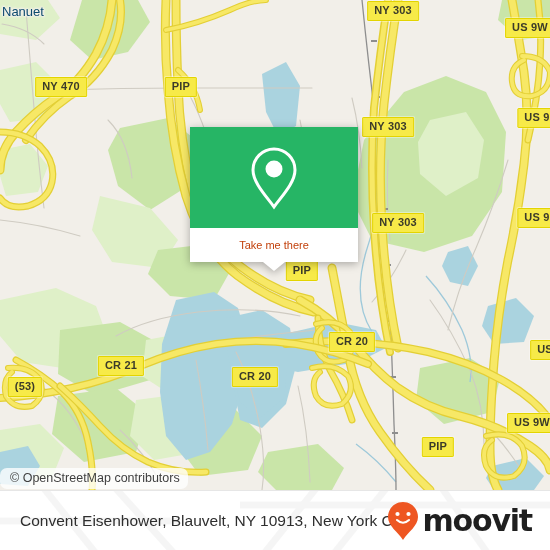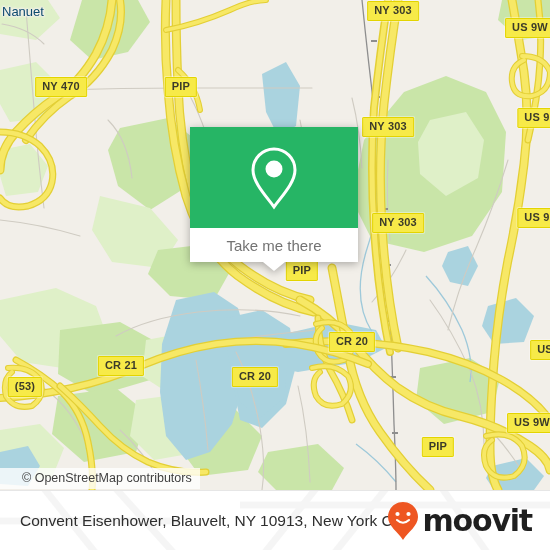--- a/index.html
+++ b/index.html
@@ -61,44 +61,45 @@
     background: #26b565;
     display: flex; align-items: center; justify-content: center;
   }
   #popup-footer {
     height: 34px;
     background: #ffffff;
     display: flex; align-items: center; justify-content: center;
     position: relative;
   }
   #popup-footer-label {
-    color: #737373;
-    font-size: 15px;
+    color: #c2410c;
+    font-size: 11px;
     font-family: "Liberation Sans", sans-serif;
   }
   #popup-tail {
     position: absolute;
     left: 50%; top: 100%;
     width: 0; height: 0;
     margin-left: -11px;
     border-left: 11px solid transparent;
     border-right: 11px solid transparent;
     border-top: 9px solid #ffffff;
   }
 
   
   #osm-attribution {
     position: absolute;
     left: 0; top: 468px;
     background: rgba(255,255,255,0.78);
     color: #3f3f3f;
     font-size: 12.5px;
     font-family: "Liberation Sans", sans-serif;
-    padding: 3px 8px 4px 22px;
+    padding: 3px 8px 4px 10px;
     white-space: nowrap;
+    border-radius: 7px;
   }
 
   
   #bottom-bar {
     position: absolute;
     left: 0; top: 490px;
     width: 550px; height: 60px;
     background: #ffffff;
     border-top: 1px solid #e6e6e6;
     display: flex; align-items: center;

